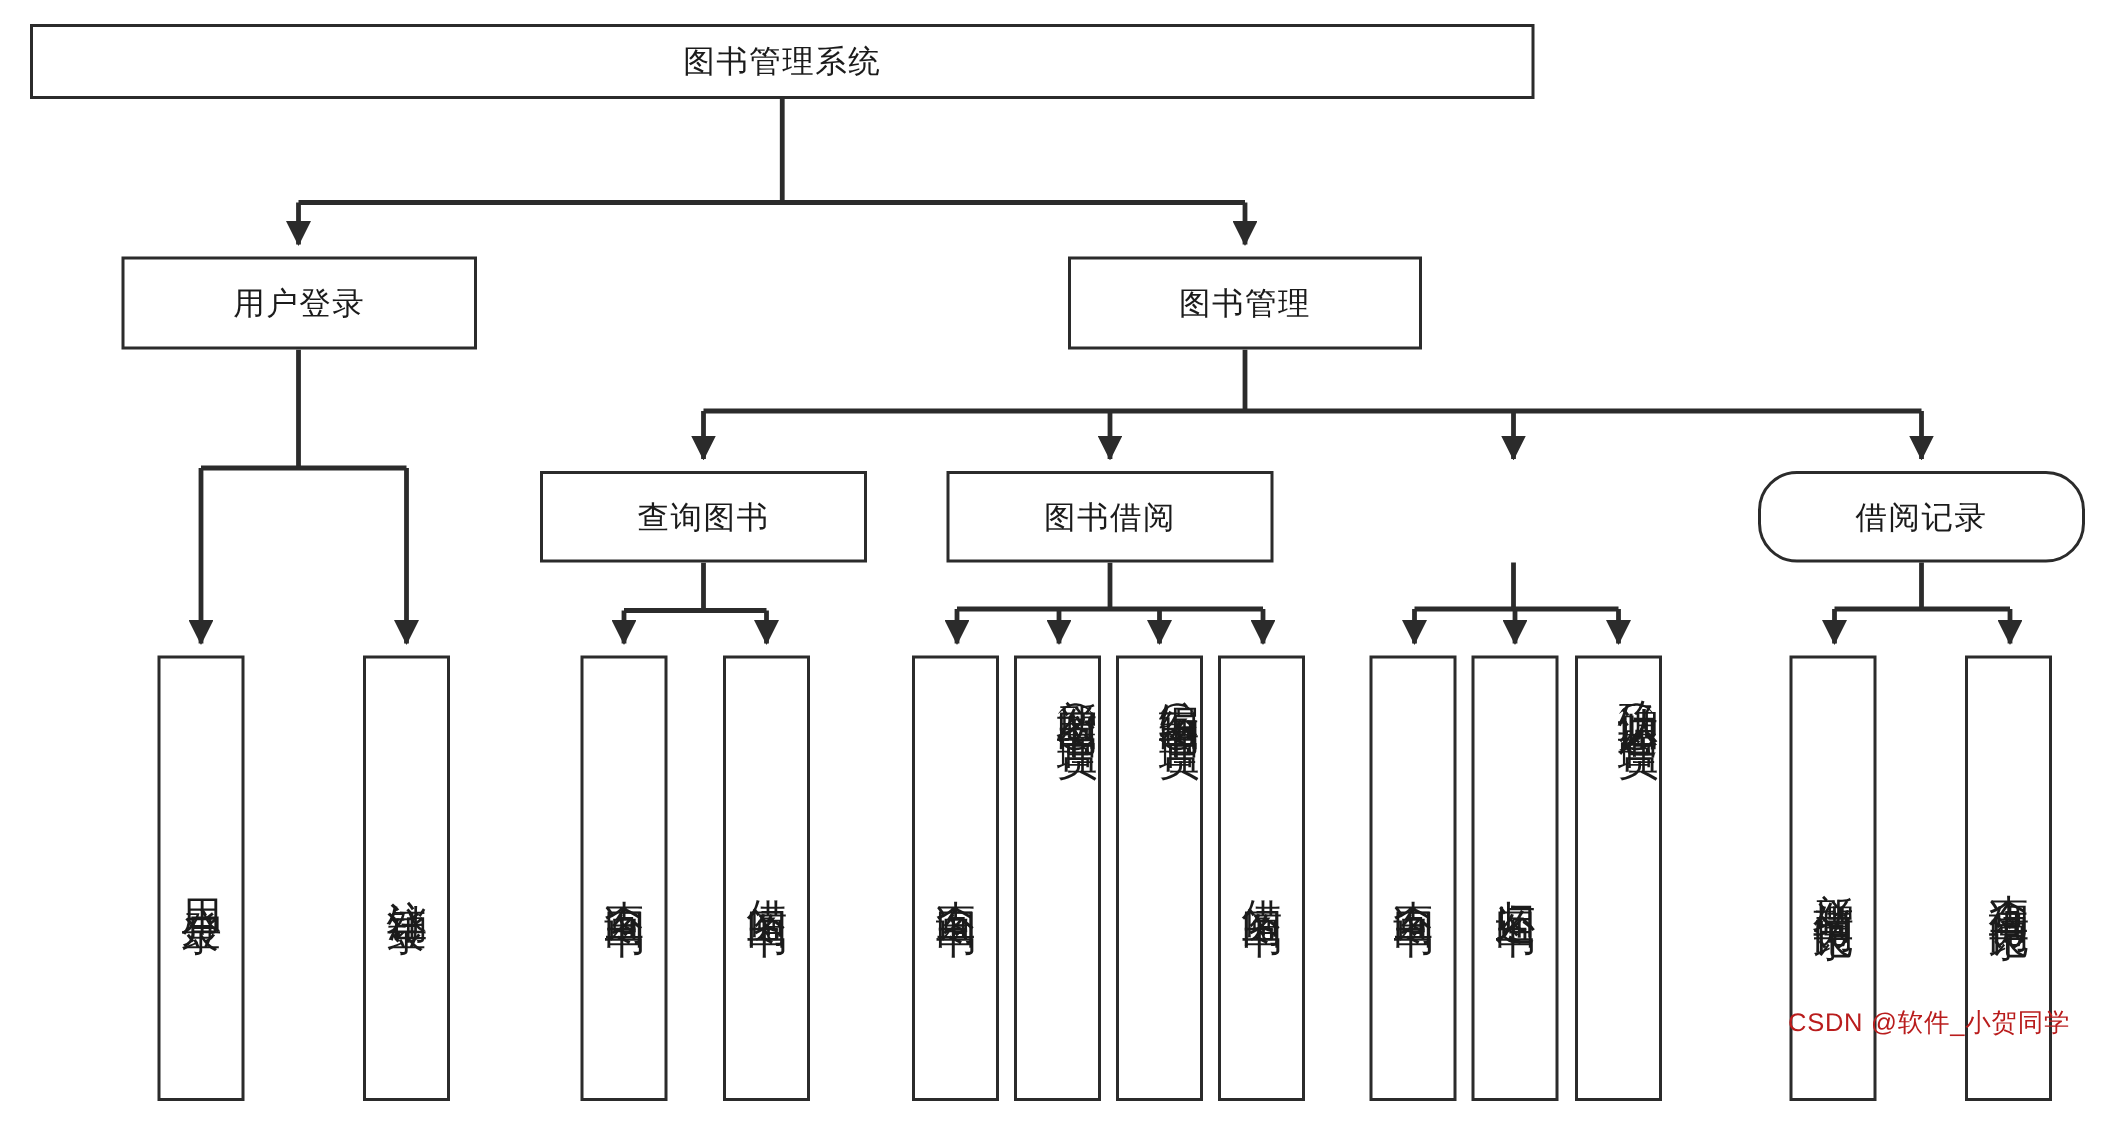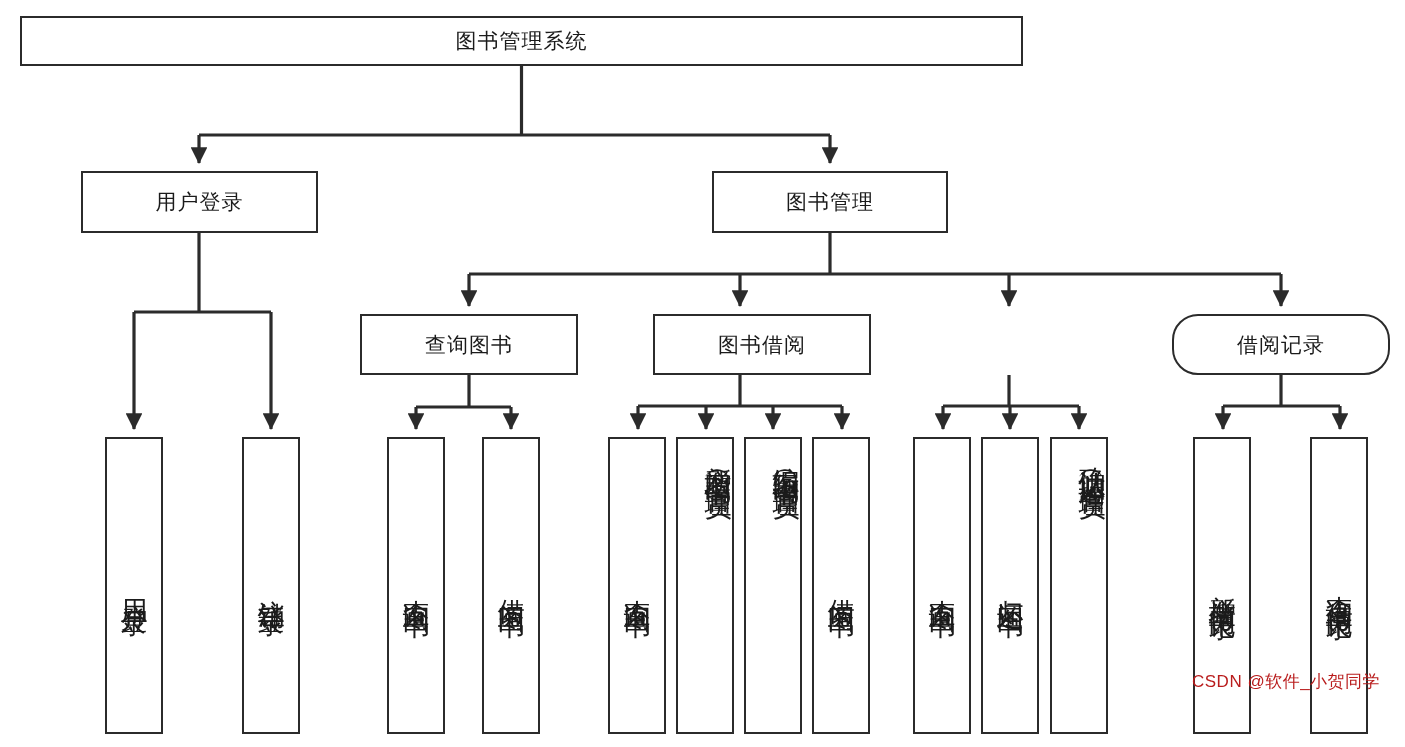--- a/index.html
+++ b/index.html
@@ -127,21 +127,21 @@
   <div class="node horiz" style="left:81px; top:171px; width:237px; height:62px;">
     <span class="label">用户登录</span>
   </div>
   <div class="node horiz" style="left:712px; top:171px; width:236px; height:62px;">
     <span class="label">图书管理</span>
   </div>
 
   <div class="node horiz" style="left:360px; top:314px; width:218px; height:61px;">
     <span class="label">查询图书</span>
   </div>
-  <div class="node horiz" style="left:653px; top:314px; width:218px; height:61px;">
+  <div class="node horiz" style="left:631px; top:314px; width:218px; height:61px;">
     <span class="label">图书借阅</span>
   </div>
   <div class="node horiz" style="left:1172px; top:314px; width:218px; height:61px;border-radius:26px;">
     <span class="label">借阅记录</span>
   </div>
 
   <div class="node vert mid" style="left:105px; top:437px; width:58px; height:297px;">
     <span class="label">用户登录</span>
   </div>
   <div class="node vert mid" style="left:242px; top:437px; width:58px; height:297px;">

